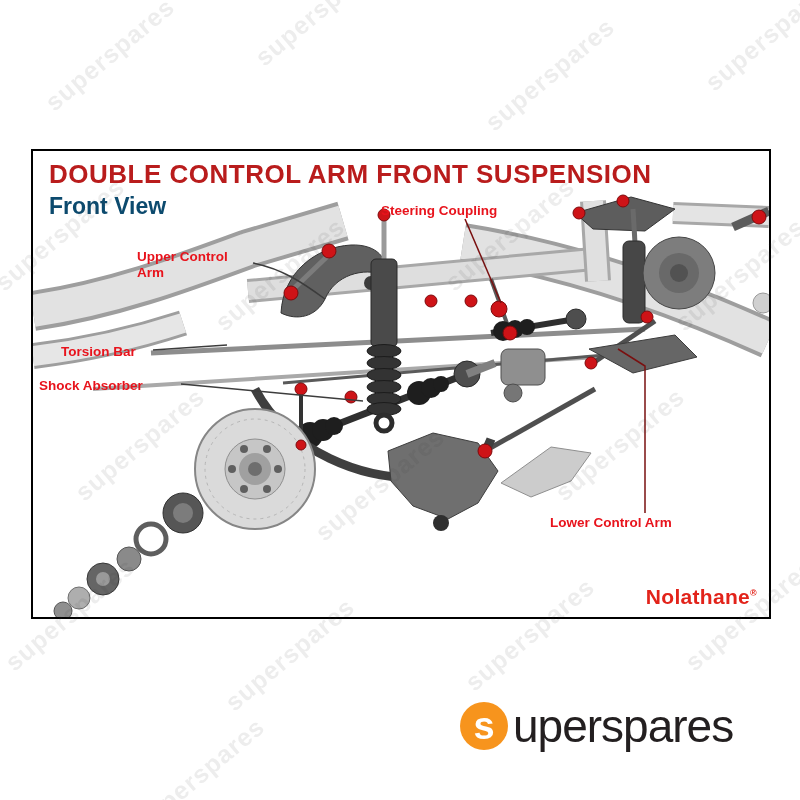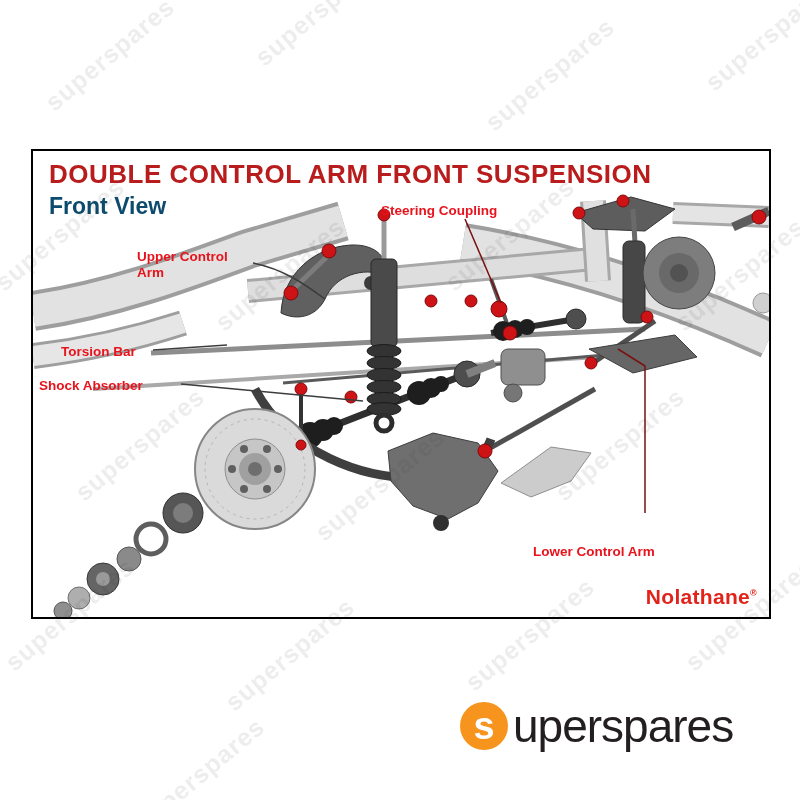--- a/index.html
+++ b/index.html
@@ -28,21 +28,21 @@
     font-size:23px;font-weight:bold;color:#0c4a6e;
   }
   .callout{
     position:absolute;z-index:3;font-size:13.5px;font-weight:bold;color:#e8131c;
     line-height:1.15;
   }
   .co-steering{left:348px;top:52px;width:132px;}
   .co-upper{left:104px;top:98px;width:116px;}
   .co-torsion{left:28px;top:193px;}
   .co-shock{left:6px;top:227px;}
-  .co-lower{left:500px;top:364px;margin-top:29px;}
+  .co-lower{left:517px;top:364px;}
   .brand{
     position:absolute;right:12px;top:434px;z-index:3;
     font-size:21px;font-weight:bold;color:#e2231a;letter-spacing:.3px;
   }
   .brand sup{font-size:9px;}
   
   .footer-logo{
     position:absolute;left:460px;top:702px;z-index:5;
     display:flex;align-items:center;gap:5px;
   }

